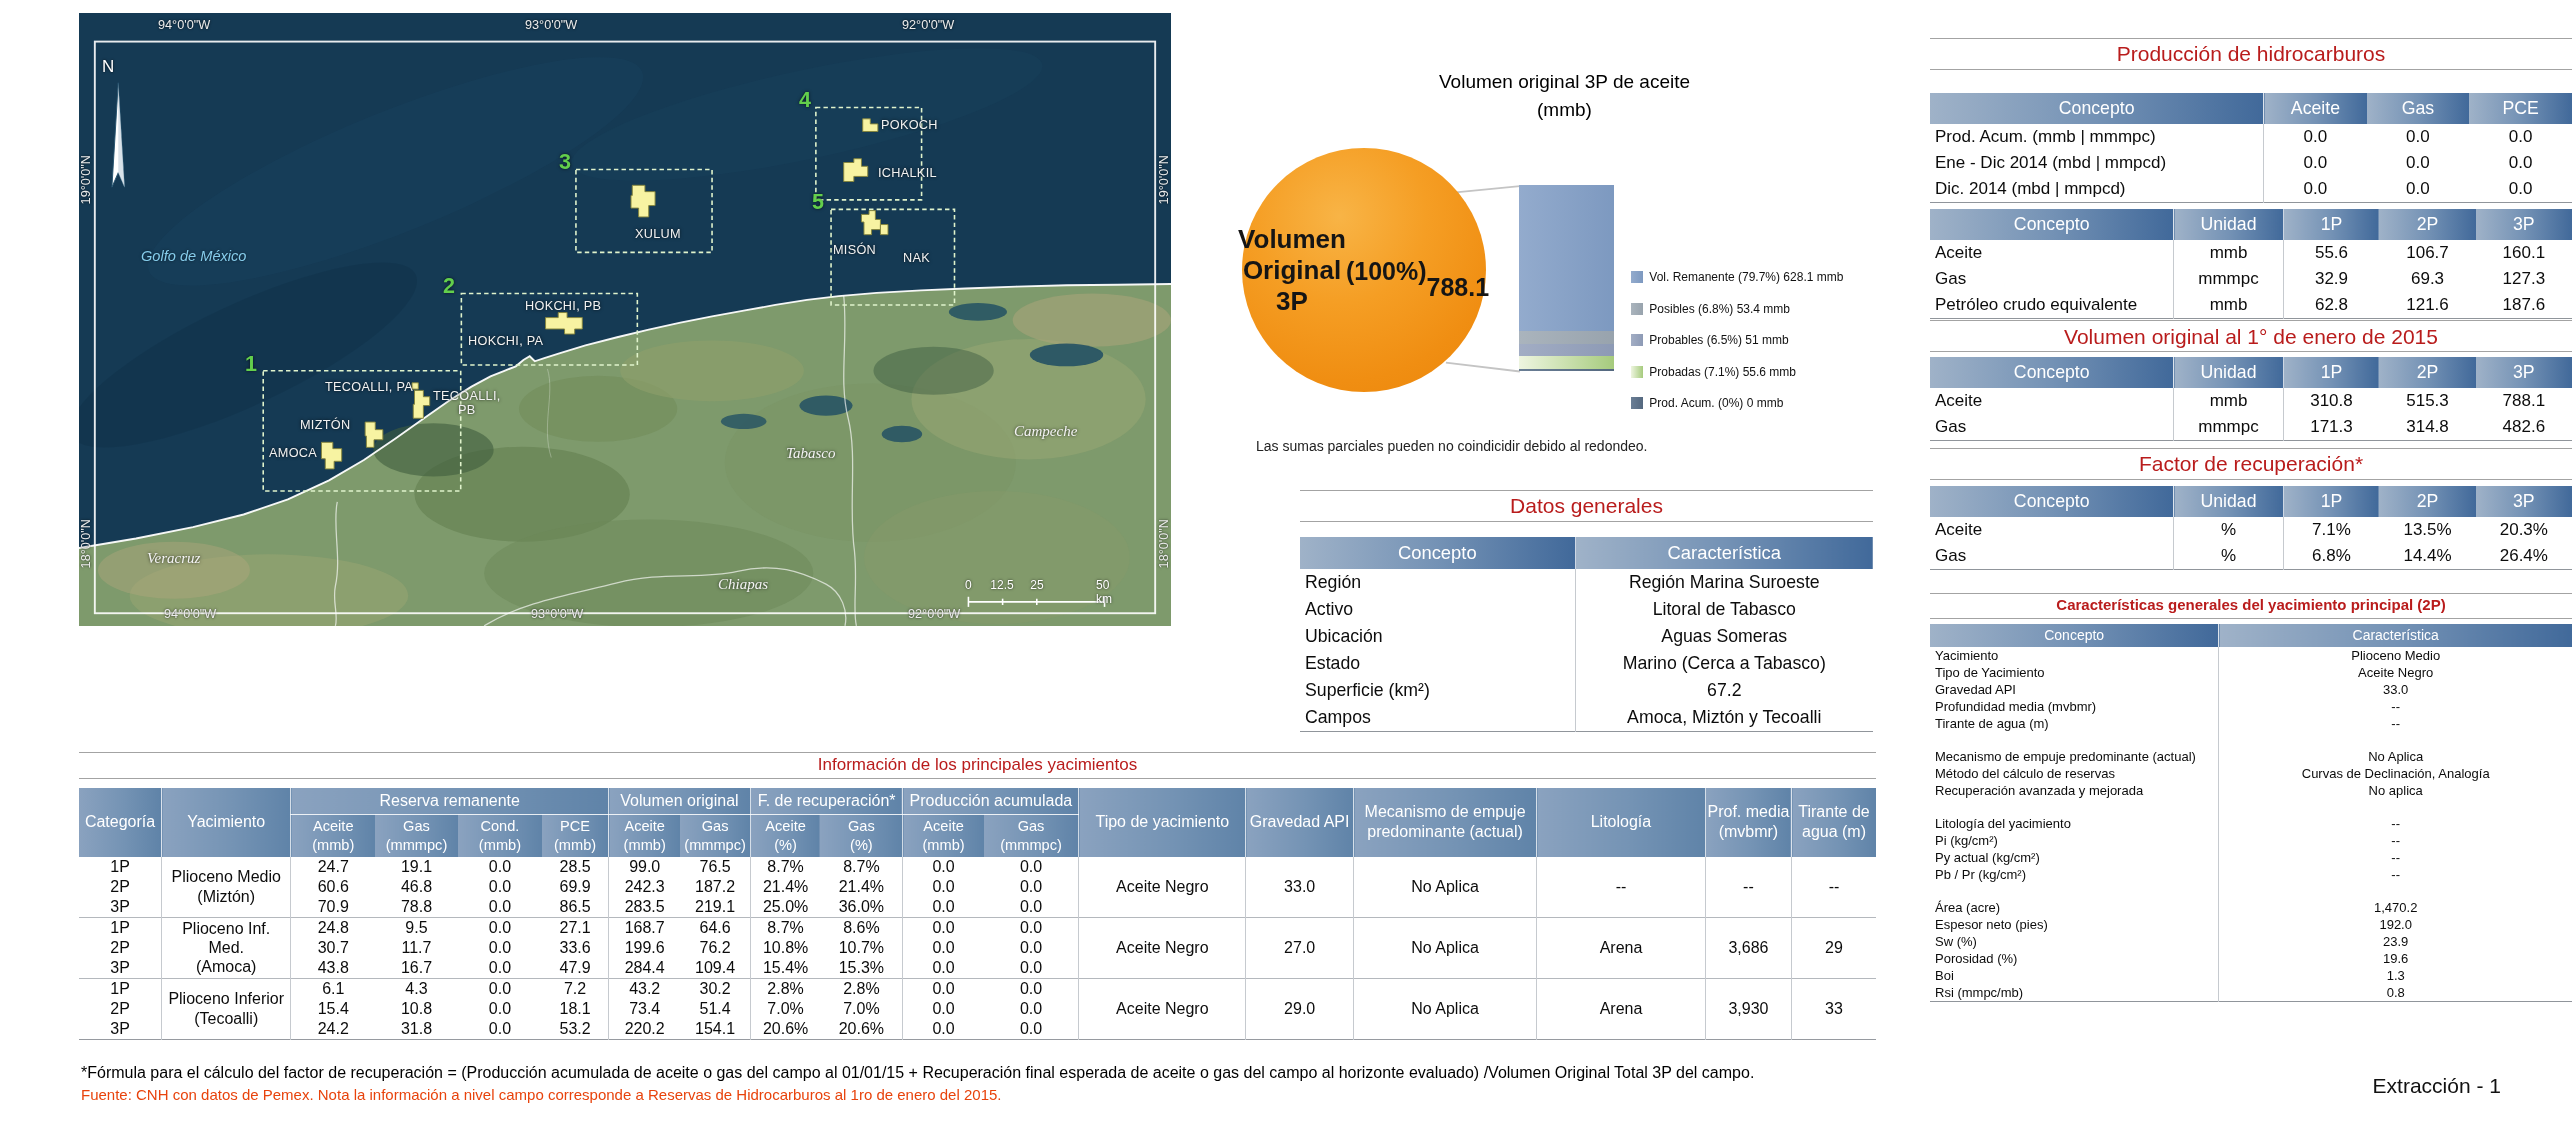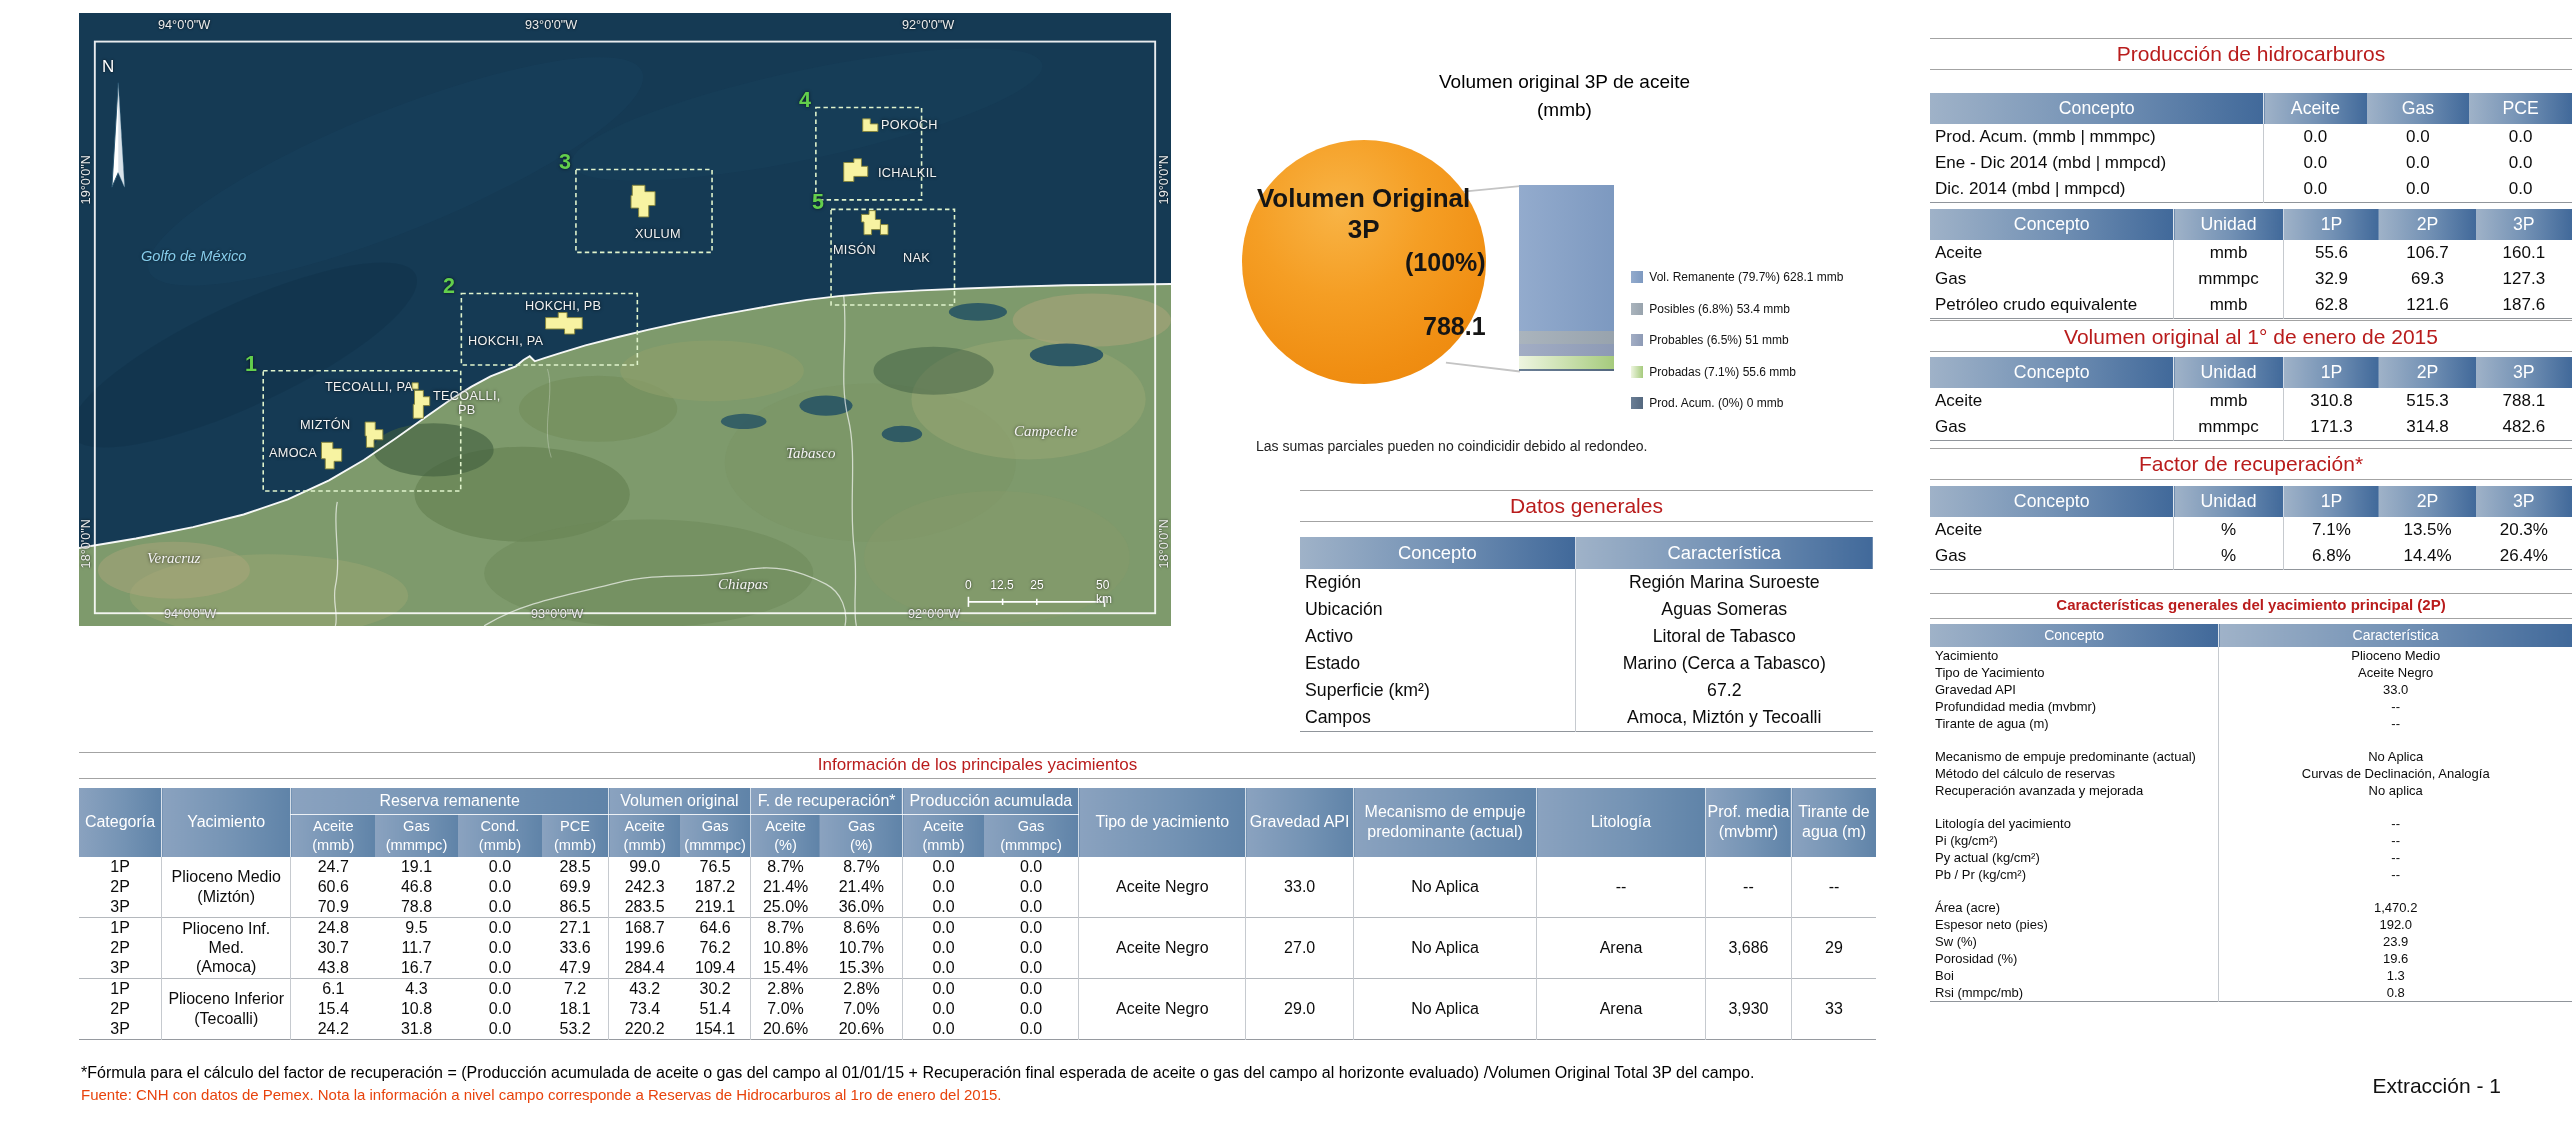--- a/index.html
+++ b/index.html
@@ -28,23 +28,23 @@
 
   
   #right-col{position:absolute;left:1930px;top:25px;width:642px;}
 
   
   #datos-block{position:absolute;left:1300px;top:490px;width:573px;}
 
   
   #chart{position:absolute;left:1234px;top:60px;width:661px;height:418px;}
   #chart-title{position:absolute;top:7.6px;left:0;width:100%;text-align:center;font-size:19px;line-height:28px;color:#000;}
-  #pie-circle{position:absolute;left:7.6px;top:80px;width:244px;height:244px;border-radius:50%;
+  #pie-circle{position:absolute;left:7.6px;top:88px;width:244px;height:244px;border-radius:50%;
       background:radial-gradient(circle at 40% 28%,#f8b446 0%,#f59e24 38%,#f08e12 72%,#ea850a 100%);
-      display:flex;flex-direction:column;align-items:flex-end;justify-content:center;text-align:center;}
+      display:flex;flex-direction:row;align-items:center;justify-content:center;text-align:center;}
   #pie-circle .l1{font-size:26px;font-weight:bold;color:#151515;}
   #pie-circle .l2{font-size:25px;font-weight:bold;color:#151515;margin-top:2.5px;}
   #pie-circle .l3{font-size:25px;font-weight:bold;color:#151515;margin-top:35px;}
   #vol-bar{position:absolute;left:285px;top:125px;width:95px;height:188px;display:flex;flex-direction:column;}
   #vol-bar .seg{width:100%;}
   #chart-legend{position:absolute;left:397px;top:209px;}
   .leg-item{display:flex;align-items:center;height:16.5px;margin-bottom:15px;}
   .leg-sw{width:12px;height:12px;margin-right:6.3px;flex:0 0 auto;}
   .leg-tx{font-size:12px;color:#111;white-space:nowrap;}
   #chart-note{position:absolute;left:22px;top:378px;font-size:14px;color:#222;}
@@ -260,26 +260,26 @@
           <th class="br">Concepto</th>
           <th>Característica</th>
         </tr>
       </thead>
       <tbody>
         <tr>
           <td class="lab br">Región</td>
           <td>Región Marina Suroeste</td>
         </tr>
         <tr>
+          <td class="lab br">Activo</td>
+          <td>Litoral de Tabasco</td>
+        </tr>
+        <tr>
           <td class="lab br">Ubicación</td>
           <td>Aguas Someras</td>
-        </tr>
-        <tr>
-          <td class="lab br">Activo</td>
-          <td>Litoral de Tabasco</td>
         </tr>
         <tr>
           <td class="lab br">Estado</td>
           <td>Marino (Cerca a Tabasco)</td>
         </tr>
         <tr>
           <td class="lab br">Superficie (km²)</td>
           <td>67.2</td>
         </tr>
         <tr>

